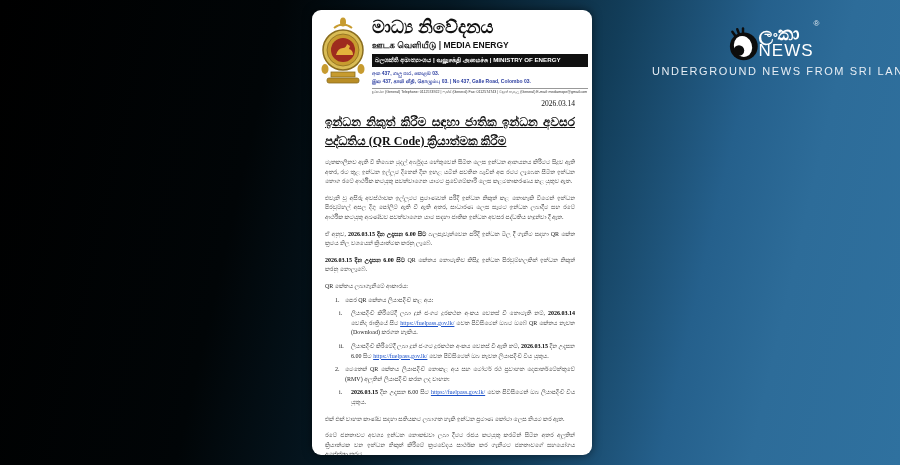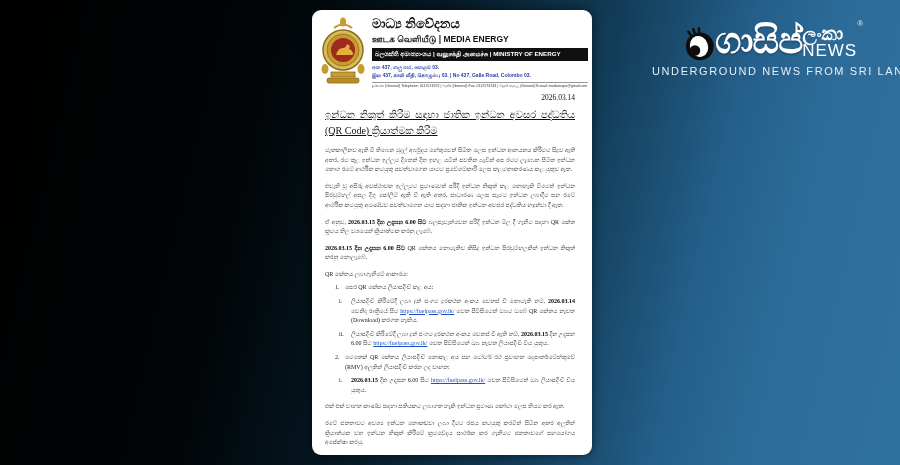--- a/index.html
+++ b/index.html
@@ -15,29 +15,29 @@
   .brand-lanka{font-size:19px;font-weight:bold;letter-spacing:0;}
   .brand-news{font-size:17px;font-weight:400;letter-spacing:1px;margin-top:-1px;}
   .brand-reg{font-size:8px;margin-top:-2px;opacity:.85;}
   .tagline{margin-top:3px;text-align:center;font-size:11px;letter-spacing:1.6px;color:#e6edf4;white-space:nowrap;}
   
   .doc{position:absolute;left:312px;top:10px;width:280px;height:445px;background:#fff;border-radius:9px;
     box-shadow:0 0 10px rgba(0,0,0,.55);overflow:hidden;color:#1c1c1c;}
   .doc-header{display:flex;padding:7px 4px 0 8px;}
   .emblem{flex:0 0 auto;margin-right:6px;}
   .hdr-text{flex:1 1 auto;min-width:0;}
-  .hdr-si{font-size:13px;font-weight:bold;color:#111;line-height:1.15;}
+  .hdr-si{font-size:18px;font-weight:bold;color:#111;line-height:1.15;}
   .hdr-mix{font-size:8.5px;font-weight:bold;color:#111;margin-top:2px;}
   .hdr-bar{background:#101010;color:#fff;font-size:6.2px;font-weight:bold;padding:2.5px 3px;margin-top:3px;white-space:nowrap;overflow:hidden;}
   .addr1{font-size:5px;font-weight:bold;color:#2b3da0;margin-top:3px;white-space:nowrap;}
   .addr2{font-size:5px;font-weight:bold;color:#2b3da0;margin-top:1.5px;white-space:nowrap;}
   .contact{font-size:3.6px;color:#333;margin-top:2.5px;border-top:.5px solid #999;padding-top:1px;white-space:nowrap;overflow:hidden;}
   .body{padding:0 17px 0 13px;font-family:"Liberation Serif",serif;}
   .date{font-size:7.5px;text-align:right;margin-top:5px;color:#111;}
-  .title{font-size:10px;font-weight:normal;text-decoration:underline;line-height:1.6;text-align:justify;margin-top:5px;color:#111;}
+  .title{font-size:12px;font-weight:bold;text-decoration:underline;line-height:1.6;text-align:justify;margin-top:5px;color:#111;}
   .p{font-size:6px;line-height:1.6;text-align:justify;margin:7px 0 0 0;color:#222;}
   .howto{margin-top:7px;}
   .li1{display:flex;font-size:6px;line-height:1.6;margin:4px 0 0 10px;color:#222;}
   .li1>.num{flex:0 0 10px;}
   .li1>.li1-body{flex:1 1 auto;text-align:justify;}
   .li2{display:flex;font-size:6px;line-height:1.6;margin:4px 0 0 14px;color:#222;}
   .li2>.rnum{flex:0 0 12px;}
   .li2>.li2-body{flex:1 1 auto;text-align:justify;}
   .link{color:#1a50c8;text-decoration:underline;cursor:pointer;}
   b{color:#000;}
@@ -51,21 +51,20 @@
   <div class="watermark">
     <div class="logo-row">
       <svg class="eye" width="36" height="36" viewBox="0 0 44 44">
         <path d="M9 7 L14 14" stroke="#0d0d0d" stroke-width="3" stroke-linecap="round"></path>
         <path d="M15 4 L18 12" stroke="#0d0d0d" stroke-width="3" stroke-linecap="round"></path>
         <path d="M22 3 L22 11" stroke="#0d0d0d" stroke-width="3" stroke-linecap="round"></path>
         <circle cx="23" cy="25" r="17" fill="#0d0d0d"></circle>
         <ellipse cx="22" cy="25" rx="11" ry="13" fill="#ffffff" transform="rotate(-18 22 25)"></ellipse>
         <circle cx="17" cy="30" r="6.5" fill="#0d0d0d"></circle>
       </svg>
-      <span class="brand-main">ගාසිප්</span>
       <span class="brand-stack">
         <span class="brand-lanka">ලංකා</span>
         <span class="brand-news">NEWS</span>
       </span>
       <span class="brand-reg">®</span>
     </div>
     <div class="tagline">UNDERGROUND NEWS FROM SRI LANKA</div>
   </div>
 
   <div class="doc">

